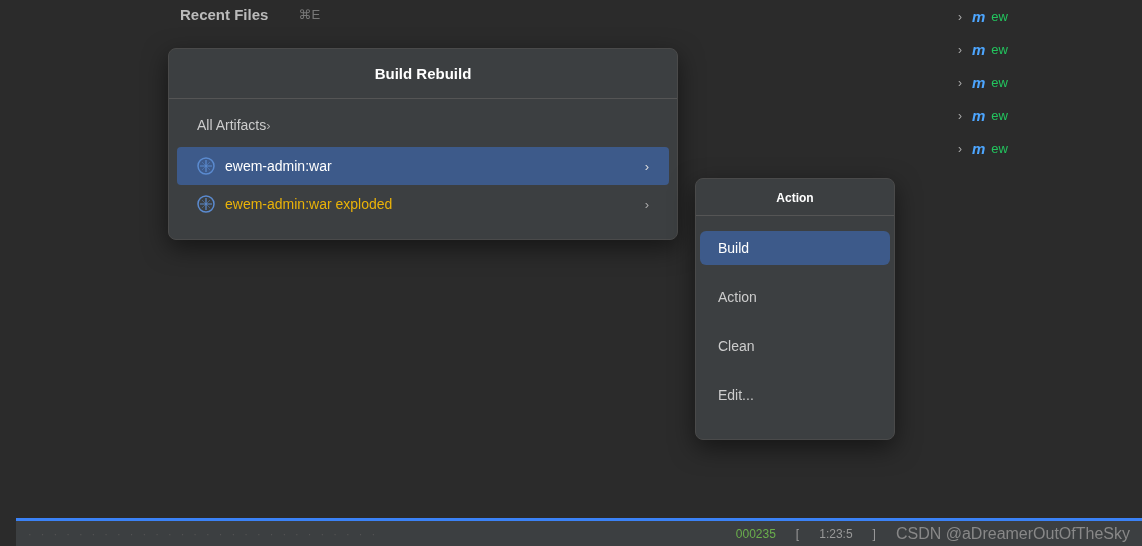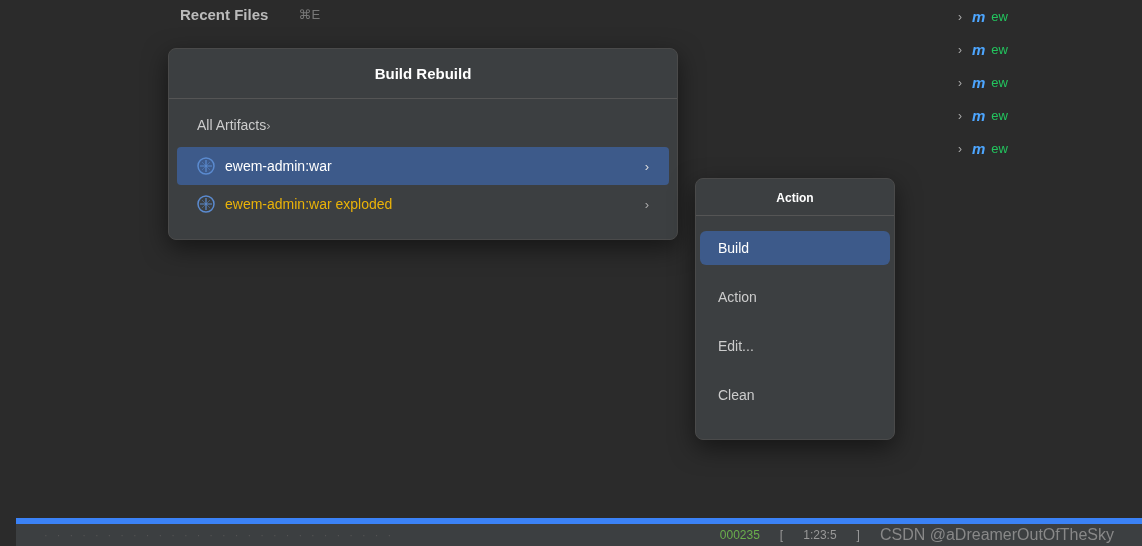--- a/index.html
+++ b/index.html
@@ -214,22 +214,22 @@
     
     .status-bar {
       position: absolute;
       bottom: 0;
       left: 16px;
       right: 0;
       height: 28px;
       background-color: #3c3f41;
       display: flex;
       align-items: center;
-      padding: 0 28px;
-      border-top: 6px solid #3b82f6;
+      padding: 0 12px;
+      border-top: 3px solid #3b82f6;
     }
 
     .status-dots {
       color: #555555;
       font-size: 11px;
       letter-spacing: 3px;
       flex: 1;
     }
 
     .status-numbers {
@@ -327,24 +327,24 @@
 <div class="action-panel">
   <div class="action-title">Action</div>
   <div class="action-divider"></div>
   <div class="action-item selected">
     <span>Build</span>
   </div>
   <div class="action-item">
     <span>Action</span>
   </div>
   <div class="action-item">
+    <span>Clean</span>
+  </div>
+  <div class="action-item">
     <span>Edit...</span>
-  </div>
-  <div class="action-item">
-    <span>Clean</span>
   </div>
 </div>
 
 <div class="status-bar">
   <span class="status-dots">· · · · · · · · · · · · · · · · · · · · · · · · · · · ·</span>
   <span class="status-numbers">000235</span>
   <span class="status-coords">[ </span>
   <span class="status-coords">1:23:5</span>
   <span class="status-coords"> ]</span>
   <span class="status-watermark">CSDN @aDreamerOutOfTheSky</span>

